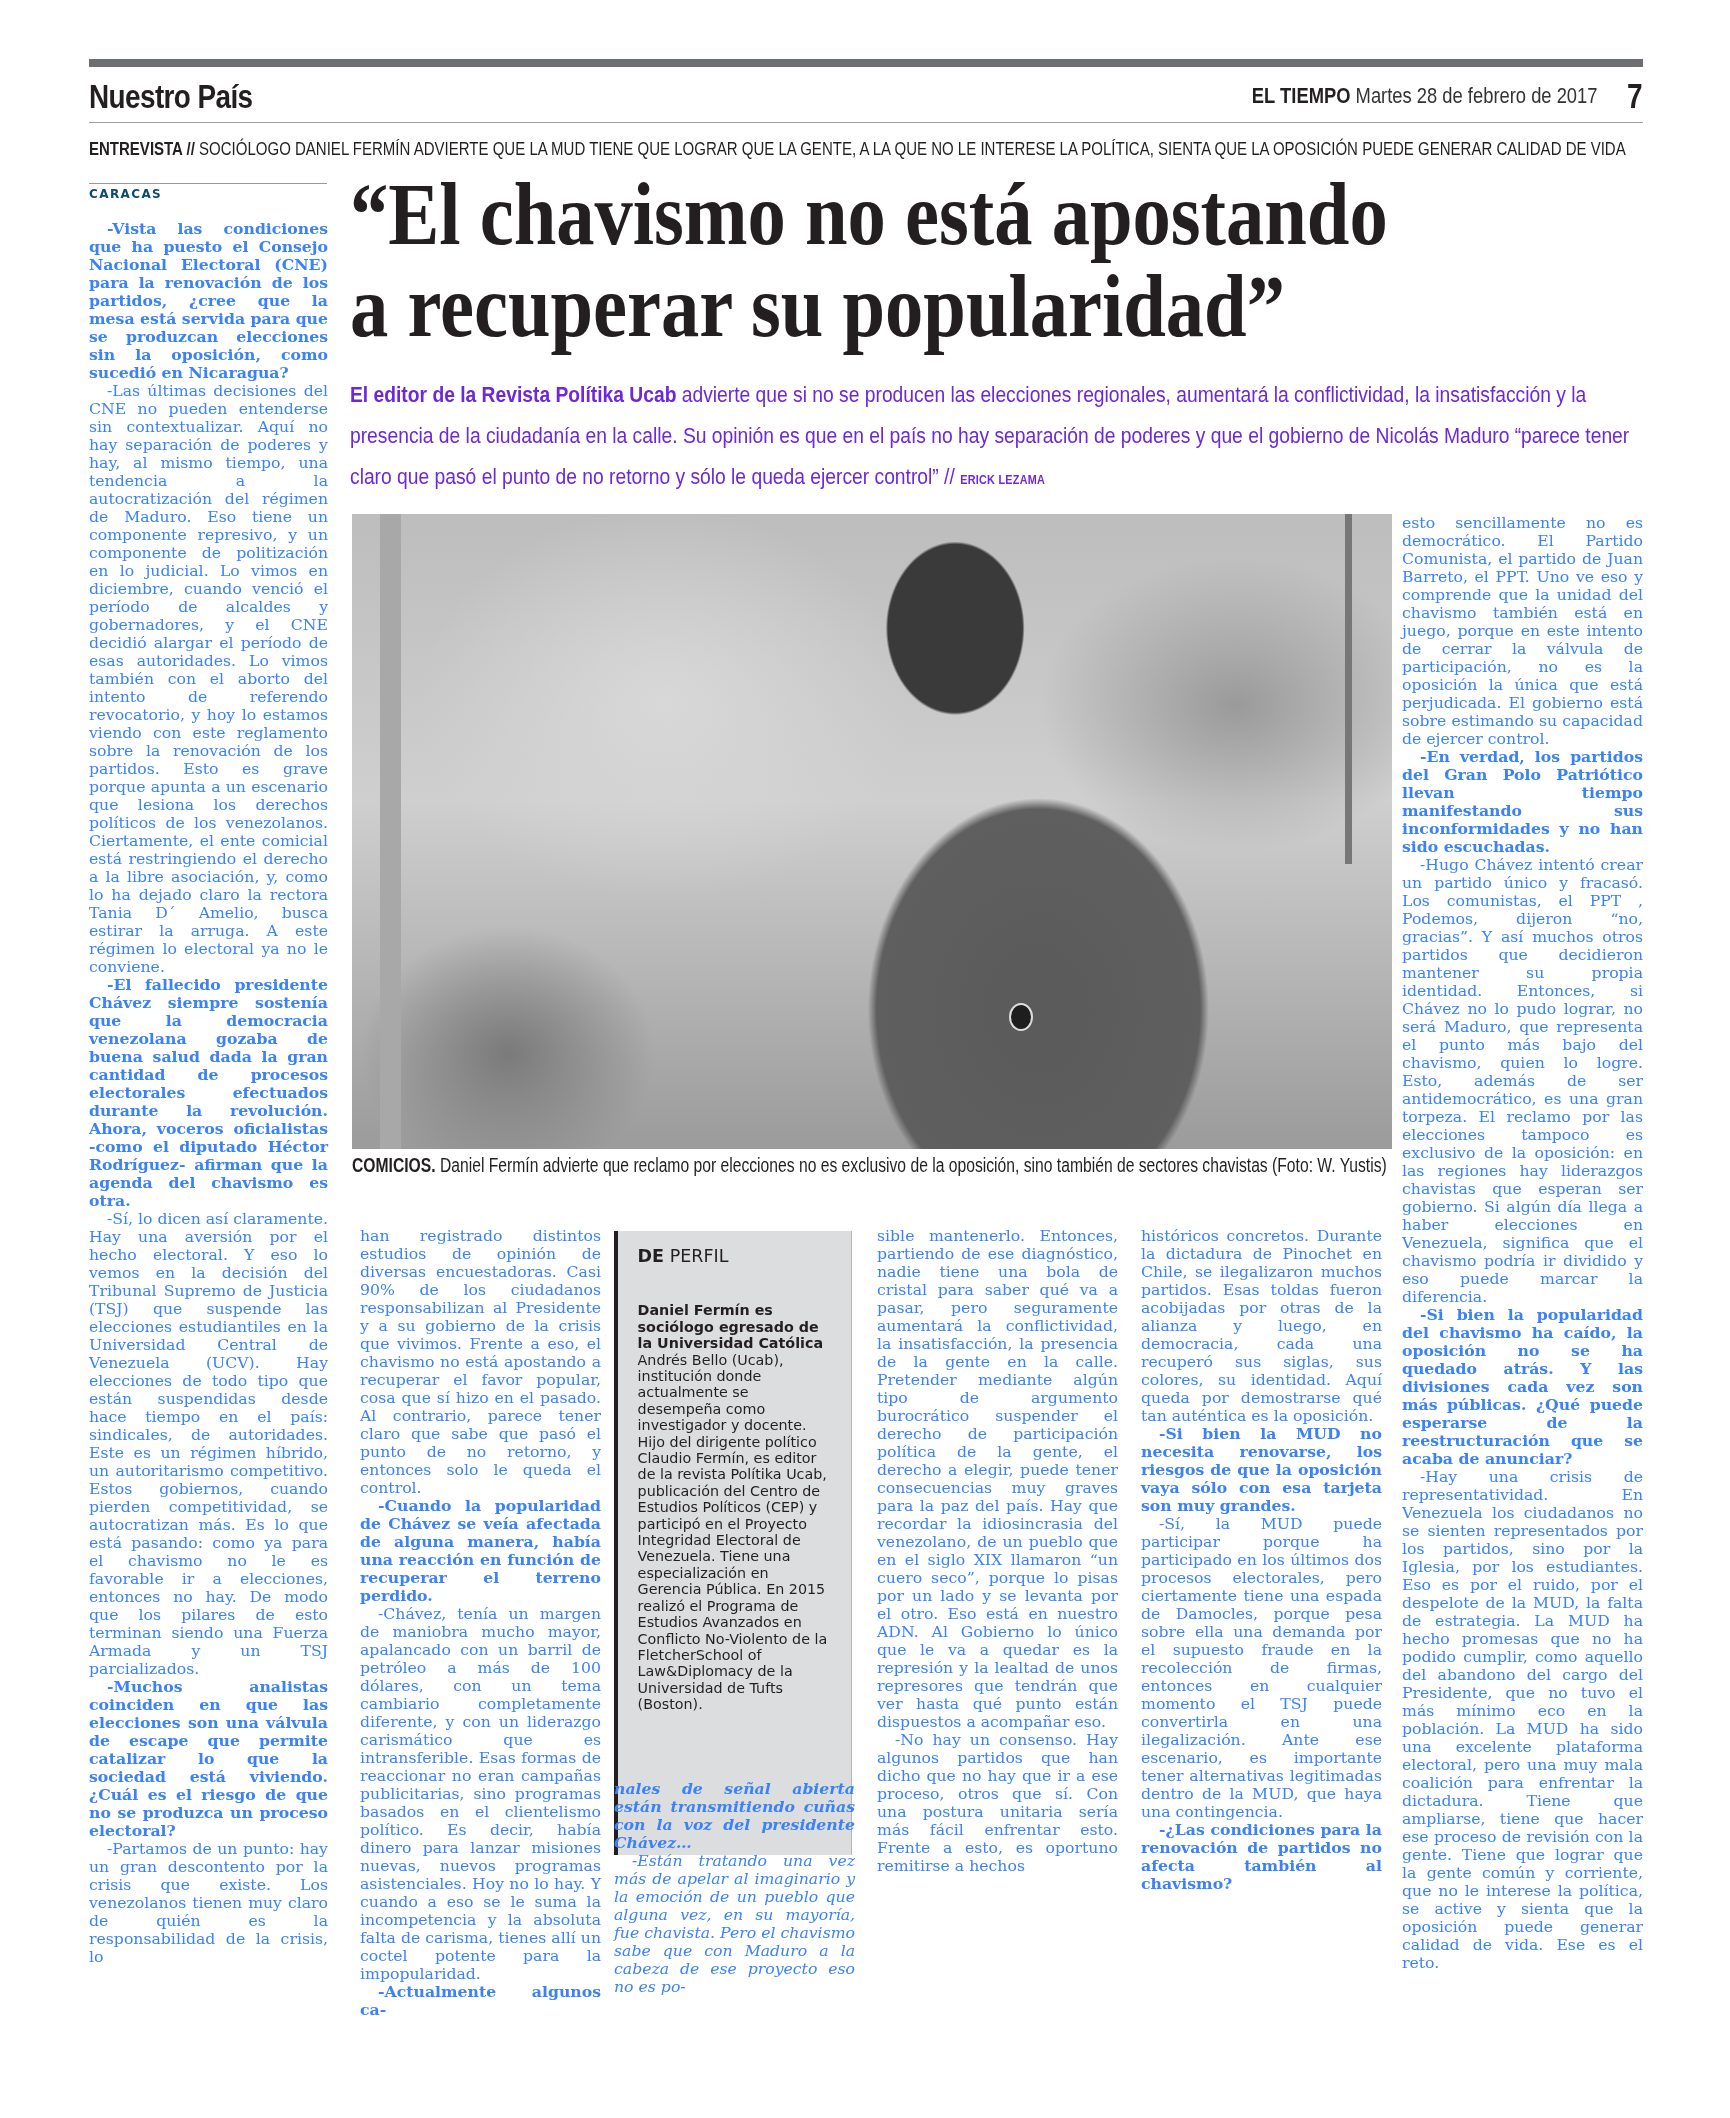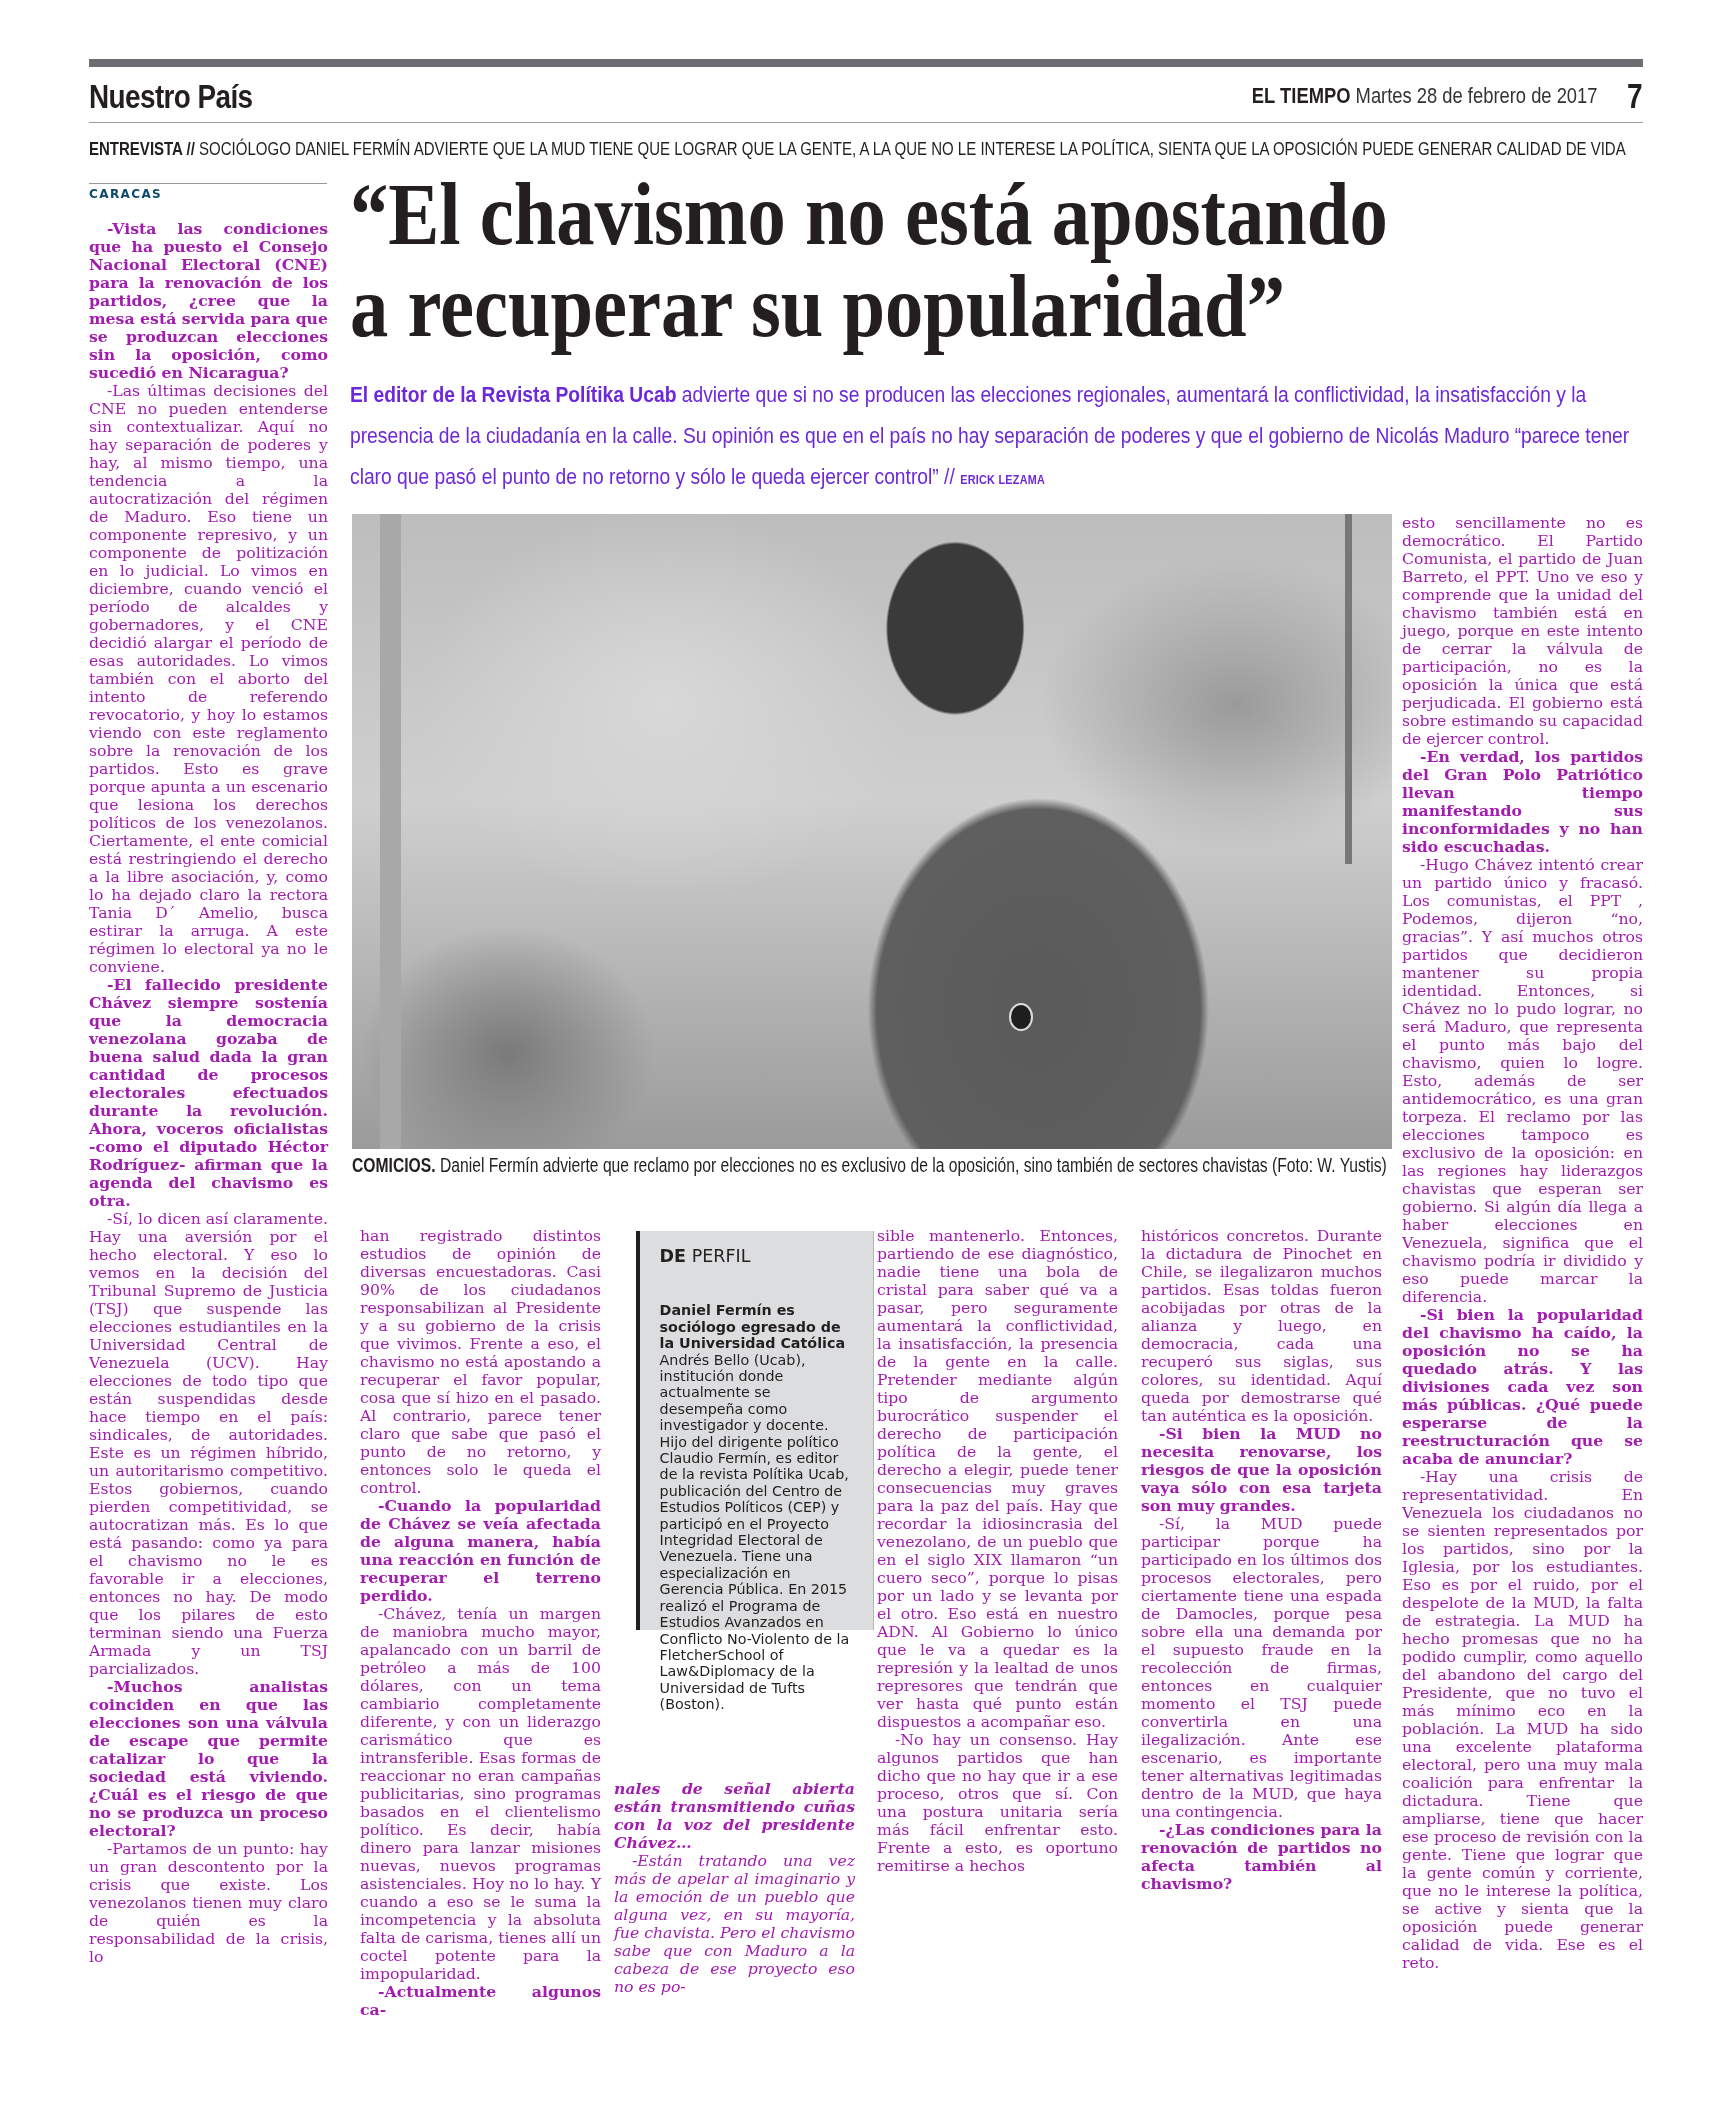--- a/index.html
+++ b/index.html
@@ -35,33 +35,33 @@
       radial-gradient(ellipse 350px 280px at 30% 30%, #d8d8d8 0%, transparent 70%),
       radial-gradient(ellipse 280px 210px at 85% 30%, #9a9a9a 0%, transparent 70%),
       linear-gradient(180deg, #bdbdbd 0%, #cfcfcf 45%, #9b9b9b 100%);
   }
   .photo .trunk { position: absolute; background: #8c8c8c; }
   .photo .watch { position: absolute; left: 657px; top: 489px; width: 24px; height: 28px; border-radius: 50%; background: #1e1e1e; border: 2.8px solid #dcdcdc; }
 
   .caption { position: absolute; left: 352px; top: 1154px; width: 1259px; font-family: "Liberation Sans", sans-serif; font-size: 19.6px; white-space: nowrap; transform: scaleX(0.8); transform-origin: left top; color: #231f20; }
   .caption .lead { font-weight: bold; }
 
-  .col { position: absolute; font-family: "DejaVu Serif", serif; font-size: 15.7px; line-height: 18px; text-align: justify; hyphens: auto; color: #a21caf; }
+  .col { position: absolute; font-family: "DejaVu Serif", serif; font-size: 15.7px; line-height: 18px; text-align: justify; hyphens: auto; color: #3b82f6; }
   .col p { text-indent: 18px; }
   .col p.q { font-weight: bold; }
   .col p.noindent { text-indent: 0; }
 
   .col-1 { left: 89px; top: 220px; width: 239px; }
   .col-right { left: 1402px; top: 514px; width: 241px; }
   .col-b1 { left: 360px; top: 1227px; width: 241px; }
   .col-b2 { left: 614px; top: 1780px; width: 241px; font-style: italic; }
   .col-b3 { left: 877px; top: 1227px; width: 241px; }
   .col-b4 { left: 1141px; top: 1227px; width: 241px; }
 
-  .profile { position: absolute; left: 636px; top: 1231px; width: 238px; height: 399px; background: #dcdddf; border-left: 4.9px solid #231f20; border-right: 1.4px solid #b5b5b5; padding: 15.4px 15.4px 0 19.6px; font-family: "DejaVu Sans", sans-serif; }
+  .profile { position: absolute; left: 614px; top: 1231px; width: 238px; height: 624px; background: #dcdddf; border-left: 4.9px solid #231f20; border-right: 1.4px solid #b5b5b5; padding: 15.4px 15.4px 0 19.6px; font-family: "DejaVu Sans", sans-serif; }
   .profile .title { font-size: 17.5px; margin-bottom: 17px; color: #231f20; }
   .profile .title .b { font-weight: bold; }
   .profile .body { font-size: 14.3px; line-height: 16.4px; color: #231f20; margin-top: 36px; }
   .profile .body .lead { font-weight: bold; }
 </style>
 </head>
 <body>
 
 <div class="top-bar"></div>
 <div class="section-title">Nuestro País</div>

